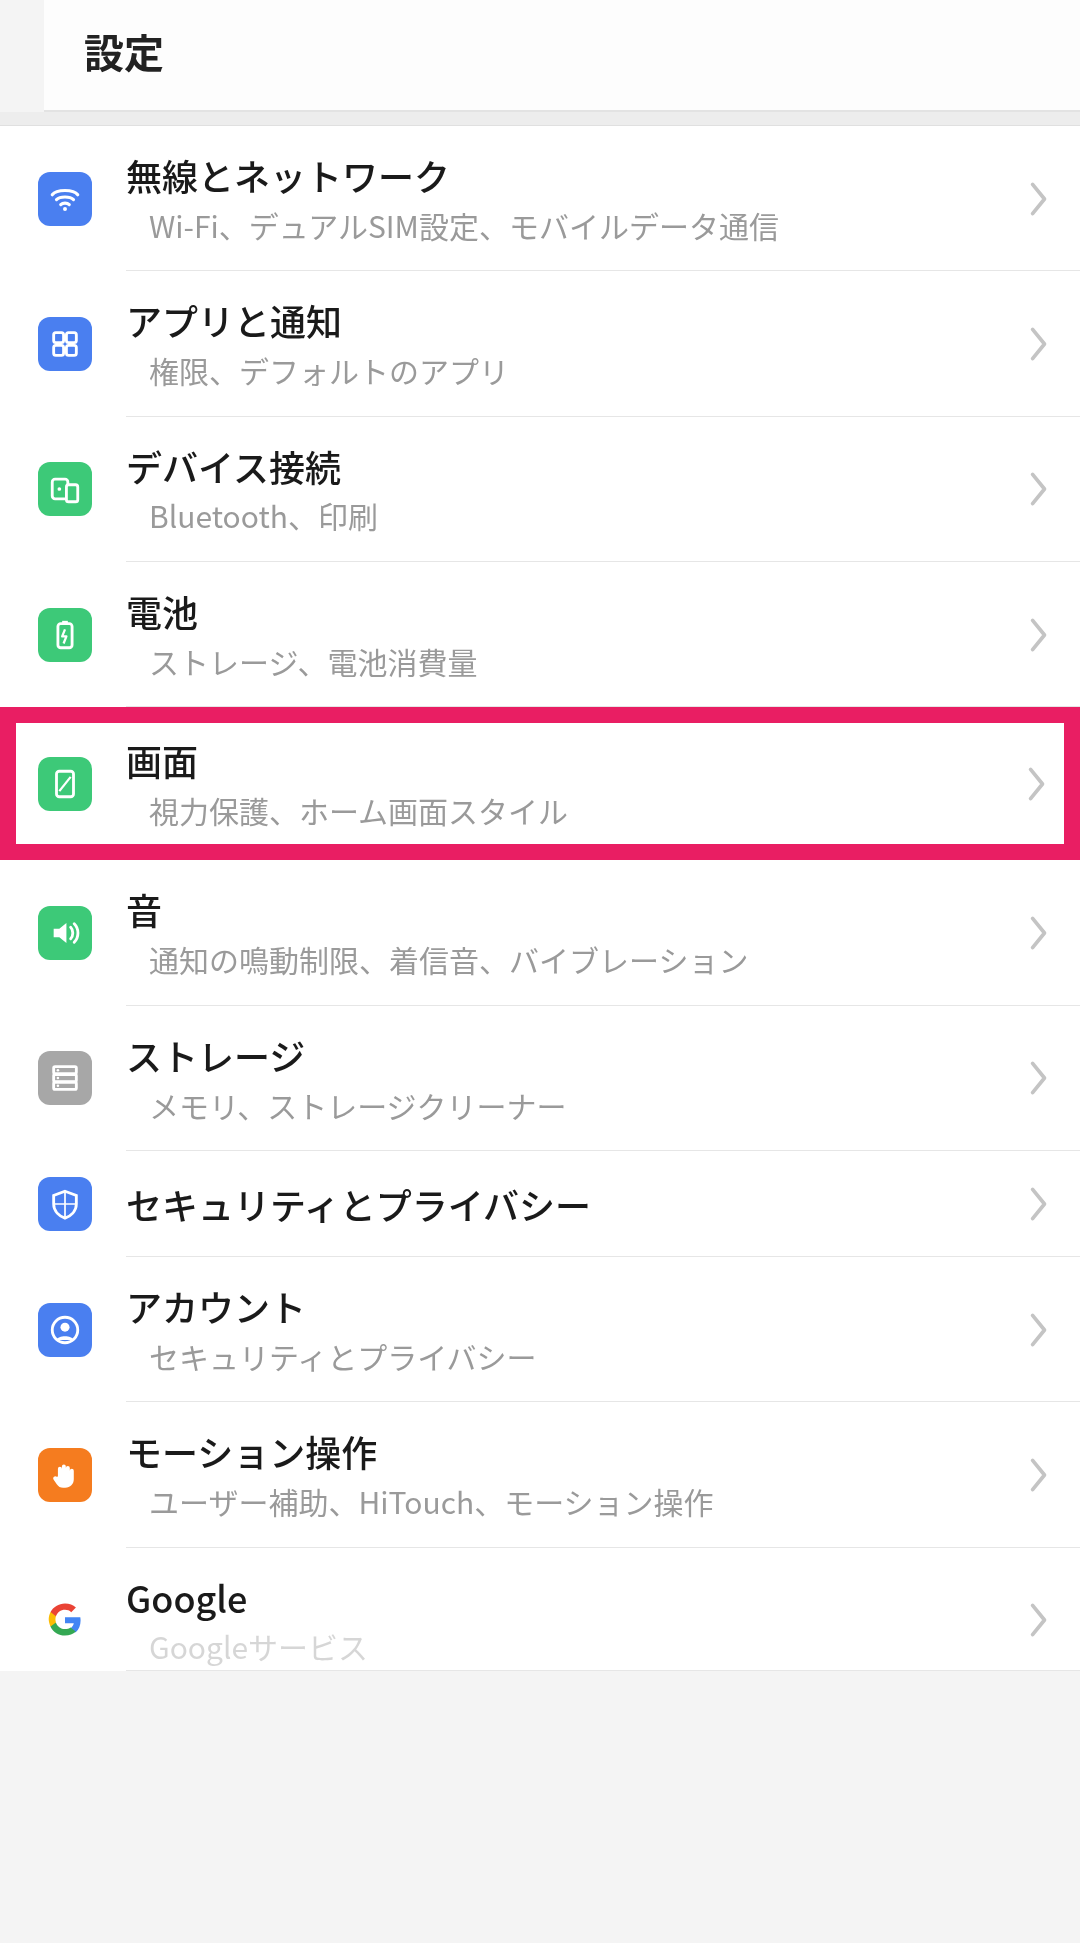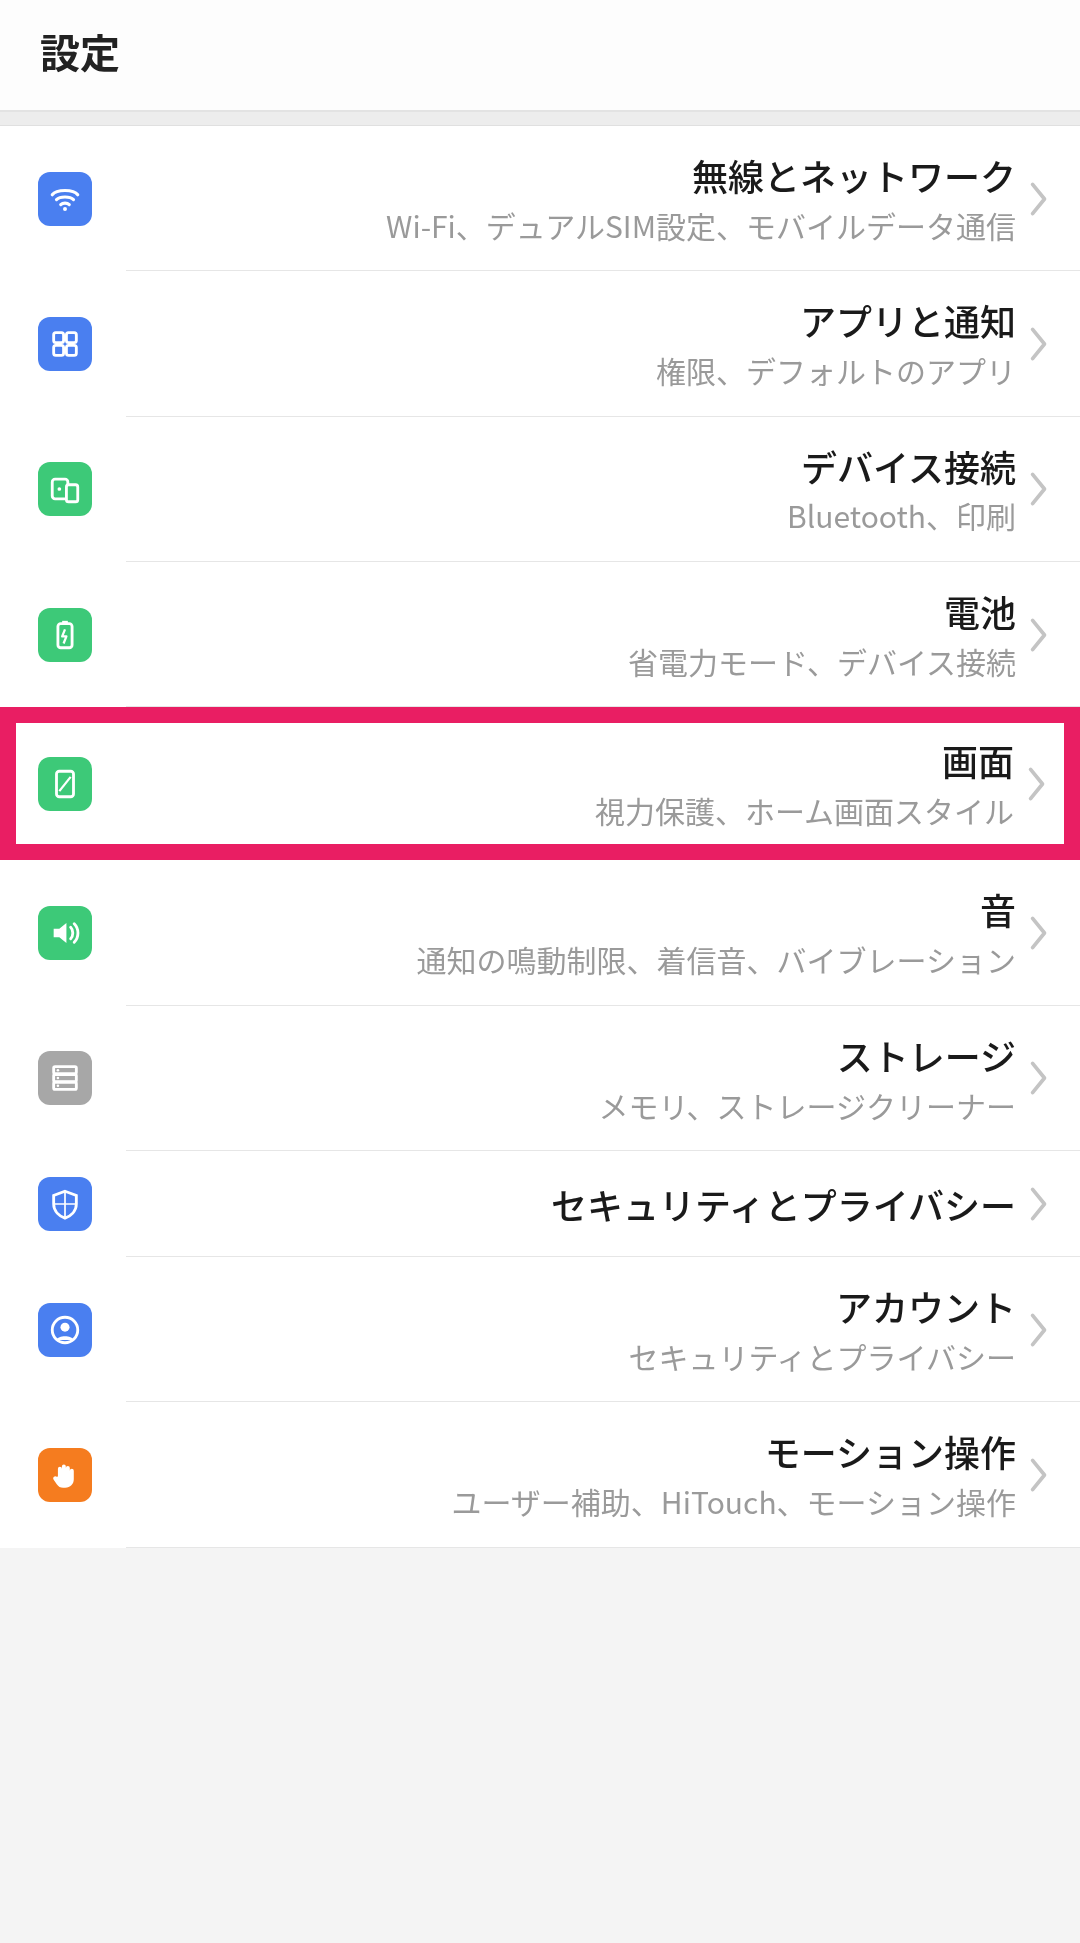--- a/index.html
+++ b/index.html
@@ -7,20 +7,21 @@
     font-family: -apple-system, "Hiragino Sans", "Noto Sans CJK JP", sans-serif;
     background: #f4f4f4;
     width: 1080px;
     height: 1943px;
     overflow: hidden;
   }
   .header {
     background: #fdfdfd;
     padding: 22px 40px 30px 40px;
     border-bottom: 2px solid #e3e3e3;
+    margin-left: 44px;
   }
   .header-title {
     font-size: 40px;
     font-weight: 600;
     color: #222;
   }
   .gap {
     height: 14px;
     background: #ededed;
     border-bottom: 1px solid #e0e0e0;
@@ -52,21 +53,21 @@
     width: 54px;
     height: 54px;
     border-radius: 12px;
     display: flex;
     align-items: center;
     justify-content: center;
     flex-shrink: 0;
     margin-right: 34px;
   }
   .icon-wrap svg { width: 34px; height: 34px; }
-  .text-col { flex: 1; min-width: 0; text-align: right; }
+  .text-col { flex: 1; min-width: 0; }
   .row-title {
     font-size: 36px;
     color: #1a1a1a;
     font-weight: 500;
     line-height: 1.3;
   }
   .row-sub {
     font-size: 30px;
     color: #9a9a9a;
     margin-top: 6px;
@@ -164,21 +165,21 @@
   <div class="row">
     <div class="icon-wrap c-green2">
       <svg viewBox="0 0 24 24" fill="none" stroke="#fff" stroke-width="2">
         <rect x="7" y="4" width="10" height="17" rx="2"></rect>
           <rect x="10" y="2" width="4" height="2.5" fill="#fff" stroke="none"></rect>
           <path d="M12 8 L10 13 L13 13 L11 18" stroke="#fff" stroke-width="1.6" fill="none" stroke-linejoin="round"></path>
       </svg>
     </div>
     <div class="text-col">
       <div class="row-title">電池</div>
-      <div class="row-sub">省電力モード、デバイス接続</div>
+      <div class="row-sub">ストレージ、電池消費量</div>
     </div>
     <div class="chevron">
       <svg viewBox="0 0 24 40">
           <path d="M5 4 L18 20 L5 36" fill="none" stroke="#c4c4c4" stroke-width="4" stroke-linecap="round" stroke-linejoin="round"></path>
         </svg>
     </div>
   </div>
 
   <div class="row highlighted">
     <div class="icon-wrap c-green3">
@@ -285,14 +286,33 @@
       <div class="row-title">モーション操作</div>
       <div class="row-sub">ユーザー補助、HiTouch、モーション操作</div>
     </div>
     <div class="chevron">
       <svg viewBox="0 0 24 40">
           <path d="M5 4 L18 20 L5 36" fill="none" stroke="#c4c4c4" stroke-width="4" stroke-linecap="round" stroke-linejoin="round"></path>
         </svg>
     </div>
   </div>
 
+  <div class="row" style="padding-bottom:4px;">
+    <div class="icon-wrap c-white" style="border:0;">
+      <svg viewBox="0 0 24 24">
+        <path fill="#4285F4" d="M23 12.3c0-.8-.07-1.5-.2-2.3H12v4.3h6.2c-.27 1.4-1.1 2.7-2.3 3.5v2.9h3.7C21.8 18.7 23 15.8 23 12.3z"></path>
+        <path fill="#34A853" d="M12 23c3.1 0 5.7-1 7.6-2.8l-3.7-2.9c-1 .7-2.4 1.1-3.9 1.1-3 0-5.5-2-6.4-4.7H1.8v3C3.7 20.5 7.5 23 12 23z"></path>
+        <path fill="#FBBC05" d="M5.6 13.7c-.23-.7-.36-1.4-.36-2.2s.13-1.5.36-2.2V6.4H1.8C1 8 0.5 9.9 0.5 11.5s.5 3.5 1.3 5.1l3.8-2.9z"></path>
+        <path fill="#EA4335" d="M12 4.8c1.7 0 3.2.58 4.4 1.7l3.3-3.3C17.7 1.4 15.1.4 12 .4 7.5.4 3.7 2.9 1.8 6.4l3.8 3c.9-2.7 3.4-4.6 6.4-4.6z"></path>
+      </svg>
+    </div>
+    <div class="text-col">
+      <div class="row-title">Google</div>
+      <div class="row-sub" style="opacity:.4;">Googleサービス</div>
+    </div>
+    <div class="chevron">
+      <svg viewBox="0 0 24 40">
+          <path d="M5 4 L18 20 L5 36" fill="none" stroke="#c4c4c4" stroke-width="4" stroke-linecap="round" stroke-linejoin="round"></path>
+        </svg>
+    </div>
+  </div>
 
 </div>
 
 </body></html>

